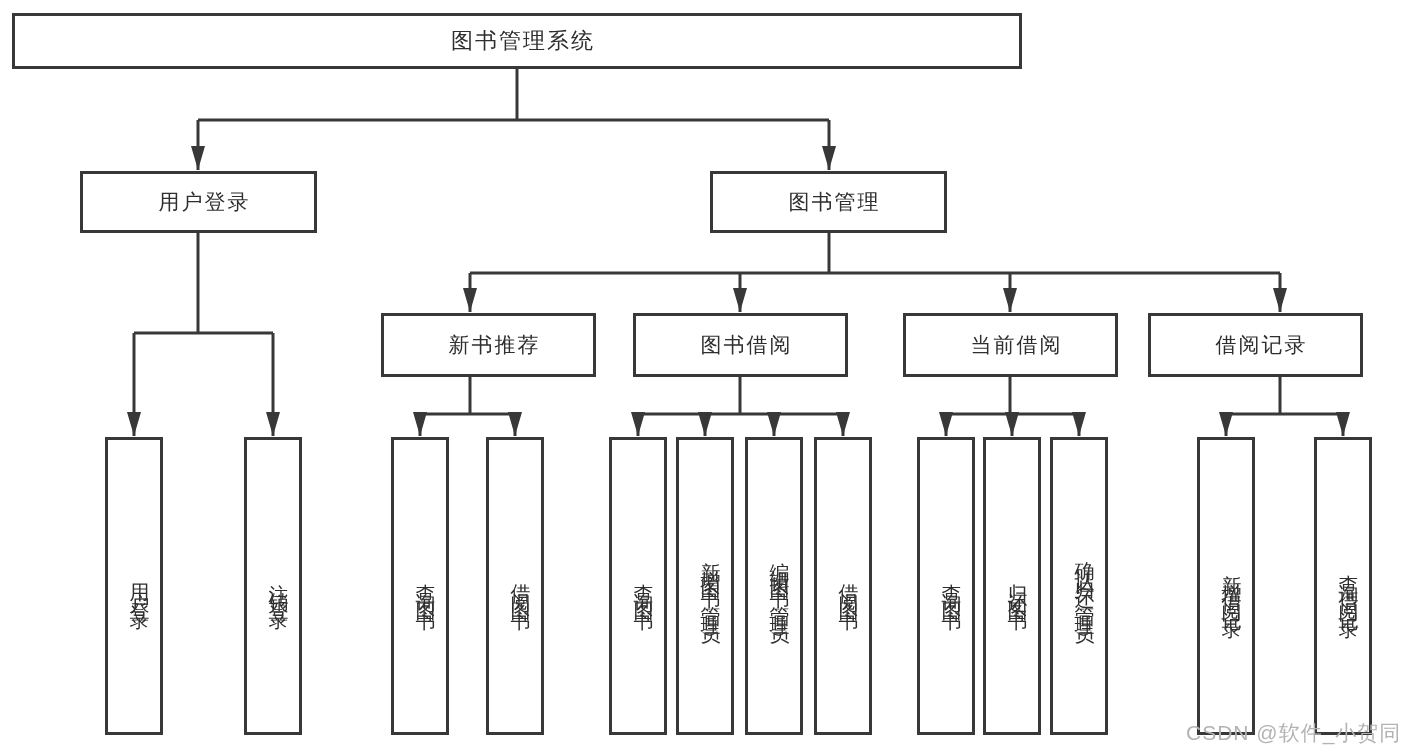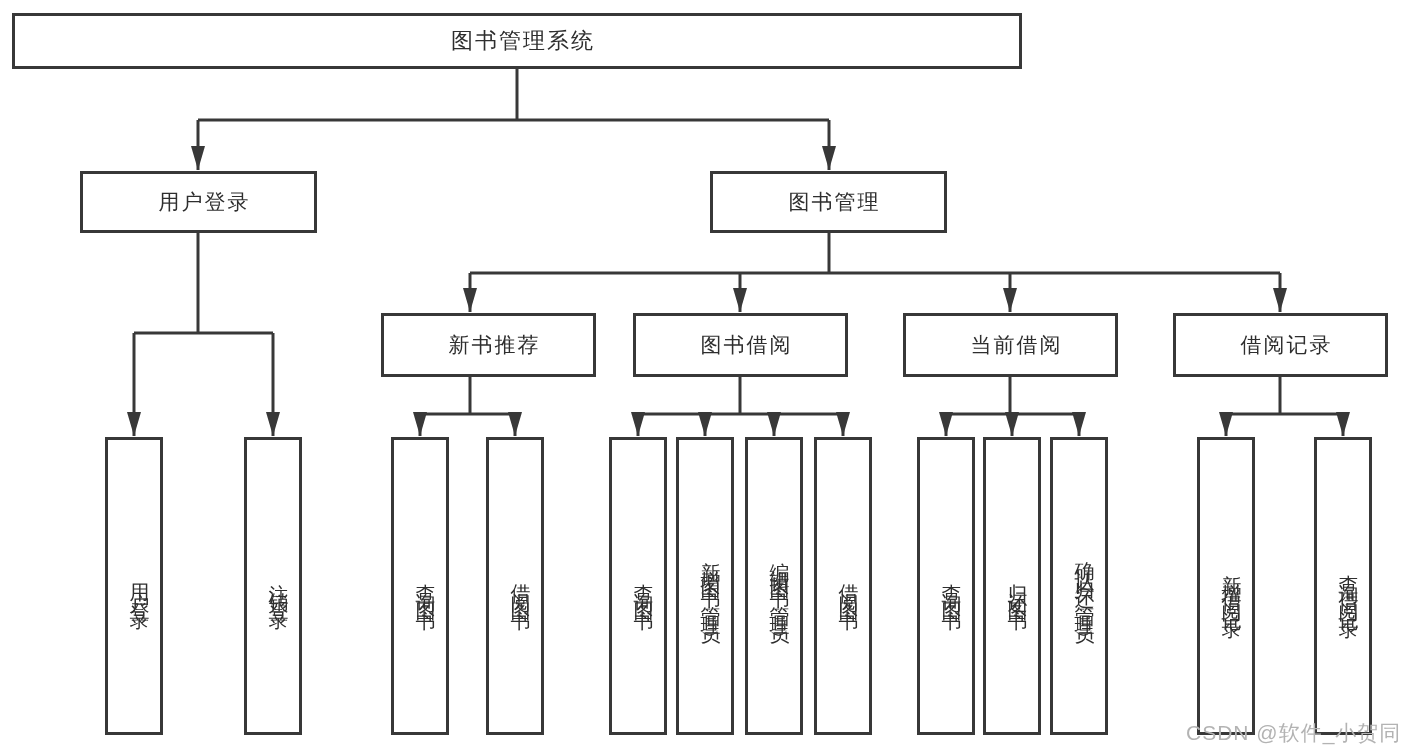--- a/index.html
+++ b/index.html
@@ -102,21 +102,21 @@
   </svg>
 
   <div class="box root">图书管理系统</div>
 
   <div class="box lvl2" style="left:80px;">用户登录</div>
   <div class="box lvl2" style="left:710px;">图书管理</div>
 
   <div class="box lvl3" style="left:381px;">新书推荐</div>
   <div class="box lvl3" style="left:903px;">当前借阅</div>
   <div class="box lvl3" style="left:633px;">图书借阅</div>
-  <div class="box lvl3" style="left:1173px;">借阅记录</div>
+  <div class="box lvl3" style="left:1148px;">借阅记录</div>
 
   <div class="box leaf" style="left:105px;">用户登录</div>
   <div class="box leaf" style="left:244px;">注销登录</div>
 
   <div class="box leaf" style="left:391px;">查询图书</div>
   <div class="box leaf" style="left:486px;">借阅图书</div>
 
   <div class="box leaf" style="left:609px;">查询图书</div>
   <div class="box leaf" style="left:676px;">新增图书（管理员）</div>
   <div class="box leaf" style="left:745px;">编辑图书（管理员）</div>

